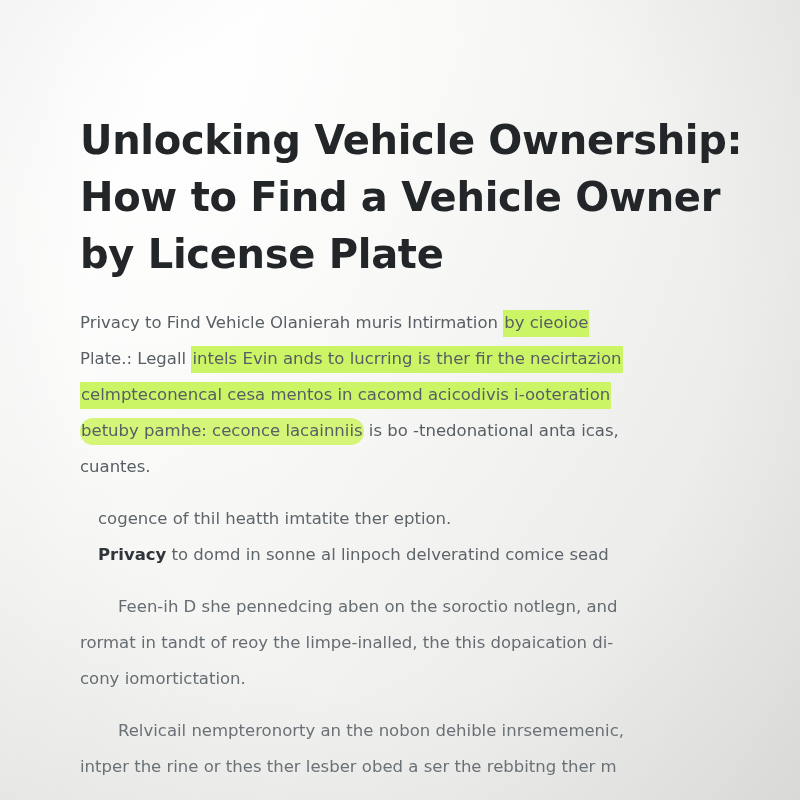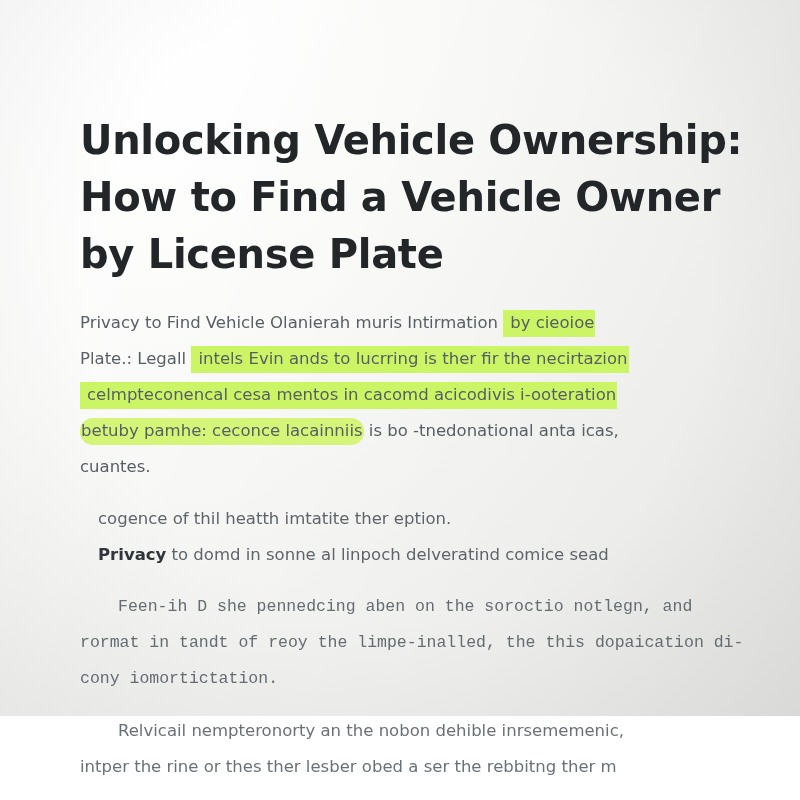--- a/index.html
+++ b/index.html
@@ -10,21 +10,21 @@
     width: 800px;
     height: 800px;
     overflow: hidden;
     font-family: "Liberation Sans", sans-serif;
     background: #ffffff;
   }
 
   .page {
     position: relative;
     width: 800px;
-    height: 716px;
+    height: 800px;
     background:
       radial-gradient(ellipse at 18% 8%, #ffffff 0%, #f7f7f5 45%, #ececeb 100%);
     box-sizing: border-box;
     padding: 112px 62px 0 80px;
   }
 
   
   .page:before {
     content: "";
     position: absolute;
@@ -67,31 +67,31 @@
     color: #4a5157;
     margin: 0 0 6px 0;
     max-width: 665px;
   }
   .para .ln {
     display: block;
     white-space: nowrap;
   }
   .para.blur-1 { color: #575e64; }
   .para.blur-2 { color: #5d646a; filter: blur(0.25px); }
-  .para.blur-3 { color: #656c72; filter: blur(0.35px); font-family: Liberation Mono, monospace; }
+  .para.blur-3 { color: #656c72; filter: blur(0.35px); }
   .para.blur-4 { color: #6a7176; filter: blur(0.5px); }
 
   .indent { padding-left: 38px; }
   .indent-sm { padding-left: 18px; }
 
   .hl {
     background: #ccf566;
     box-decoration-break: clone;
     -webkit-box-decoration-break: clone;
-    padding: 3px 1px 5px 7px;
+    padding: 3px 1px 5px 1px;
   }
   .hl-soft {
     background: #d4f578;
     box-decoration-break: clone;
     -webkit-box-decoration-break: clone;
     padding: 3px 1px 5px 1px;
     border-radius: 13px;
   }
 
   .bold-run {

